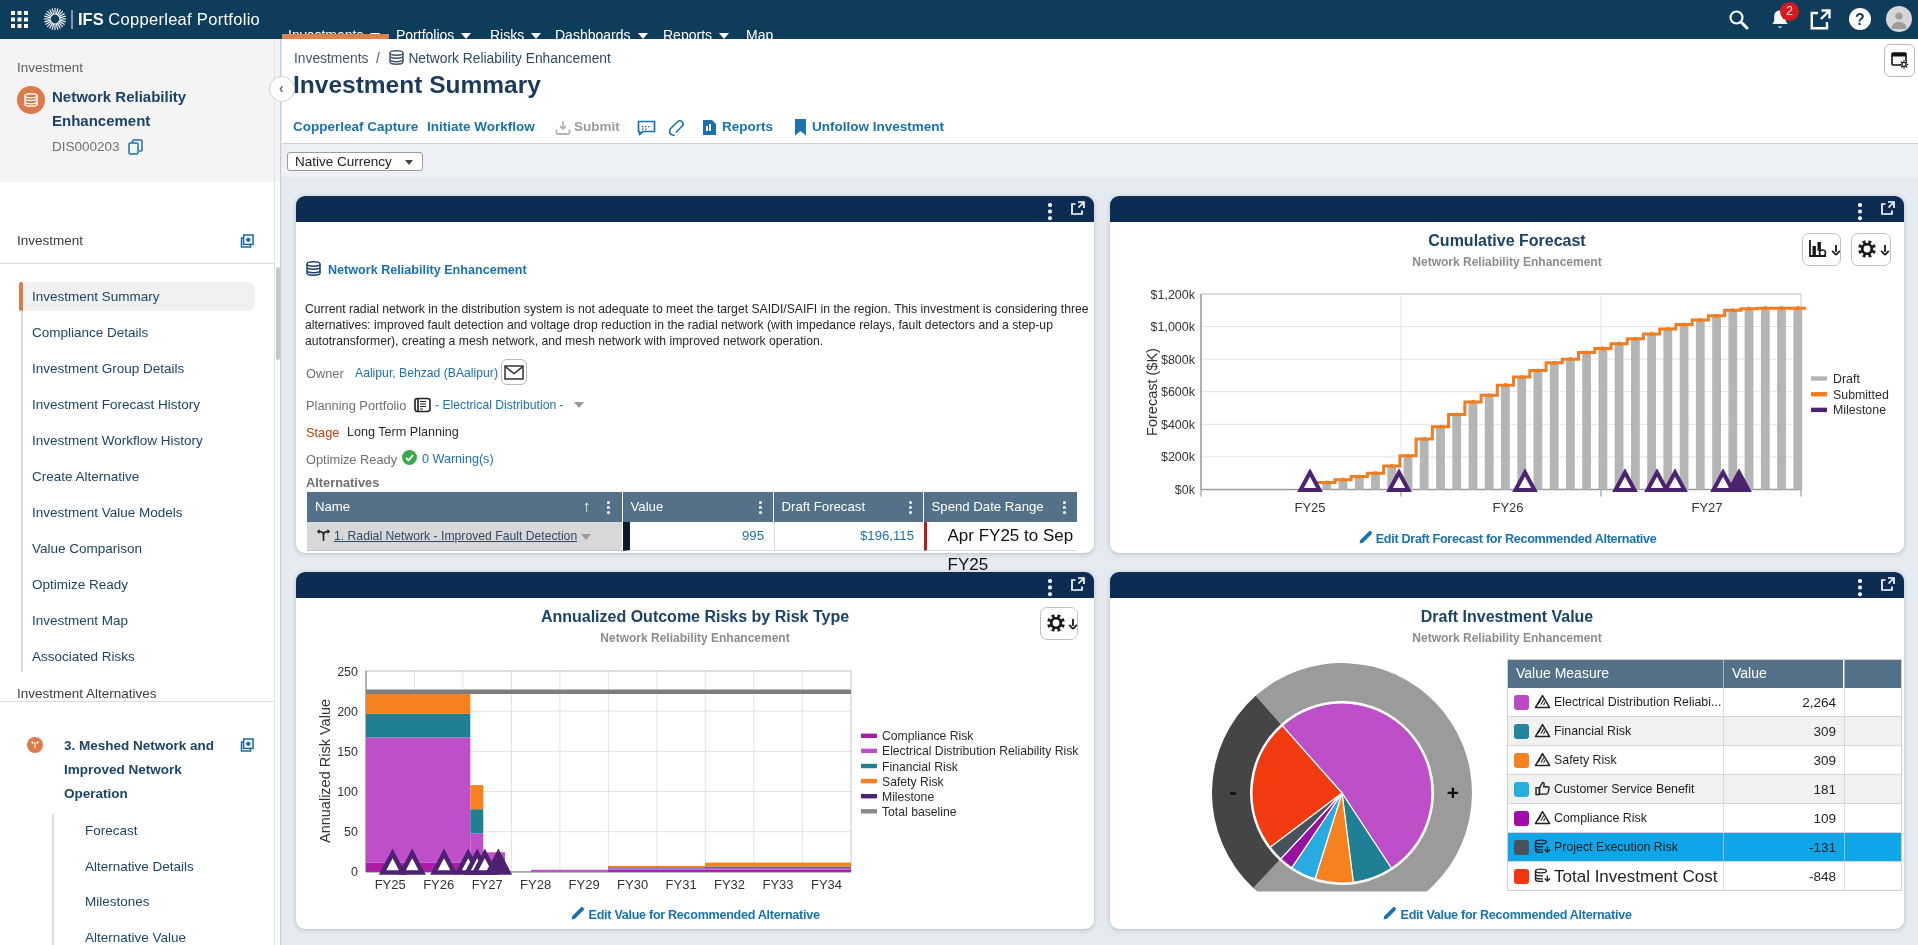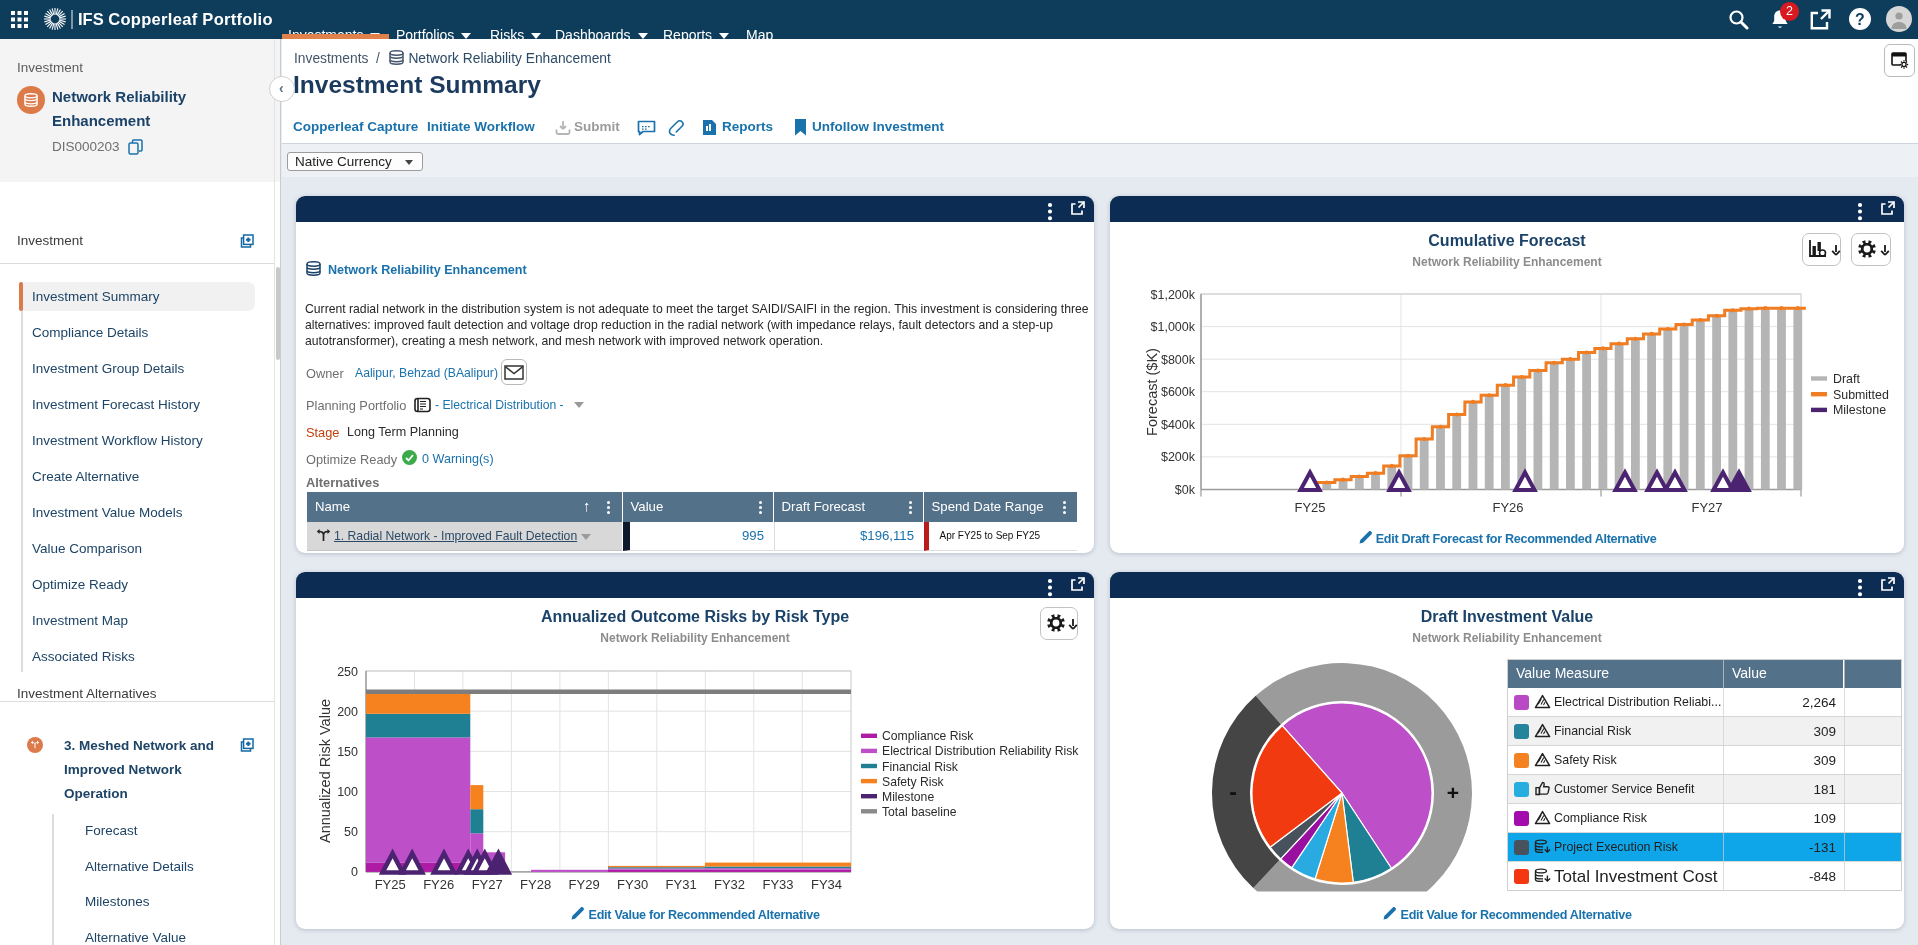--- a/index.html
+++ b/index.html
@@ -56,21 +56,21 @@
       <path d="M10.90 9.36 L7.50 3.47" stroke="#fff" stroke-width="1.1"></path>
       <path d="M11.91 8.94 L10.15 2.37" stroke="#fff" stroke-width="1.1"></path>
       <path d="M13.00 8.80 L13.00 2.00" stroke="#fff" stroke-width="1.1"></path>
       <path d="M14.09 8.94 L15.85 2.37" stroke="#fff" stroke-width="1.1"></path>
       <path d="M15.10 9.36 L18.50 3.47" stroke="#fff" stroke-width="1.1"></path>
       <path d="M15.97 10.03 L20.78 5.22" stroke="#fff" stroke-width="1.1"></path>
       <path d="M16.64 10.90 L22.53 7.50" stroke="#fff" stroke-width="1.1"></path>
       <path d="M17.06 11.91 L23.63 10.15" stroke="#fff" stroke-width="1.1"></path>
     </svg>
  <div class="abs" style="left:71px;top:10px;width:1.5px;height:19px;background:#7e97ab"></div>
- <div class="abs" style="left:78px;top:0;height:39px;line-height:38px;color:#fff;font-size:16.5px"><b>IFS</b>&nbsp;<span style="font-weight:bold;letter-spacing:.3px">Copperleaf Portfolio</span></div>
+ <div class="abs" style="left:78px;top:0;height:39px;line-height:38px;color:#fff;font-size:16.5px"><b>IFS</b>&nbsp;<span style="font-weight:normal;letter-spacing:.3px">Copperleaf Portfolio</span></div>
  <div class="nav" style="left:288px">Investments<span class="caret"></span></div>
  <div class="abs" style="left:282px;top:34px;width:107px;height:5px;background:#e0804a"></div>
  <div class="nav" style="left:396px">Portfolios<span class="caret"></span></div>
  <div class="nav" style="left:490px">Risks<span class="caret"></span></div>
  <div class="nav" style="left:555px">Dashboards<span class="caret"></span></div>
  <div class="nav" style="left:663px">Reports<span class="caret"></span></div>
  <div class="nav" style="left:746px">Map</div>
  <svg class="abs" style="left:1728px;top:9px" width="21" height="21" viewBox="0 0 21 21">
       <circle cx="8.5" cy="8.5" r="6" fill="none" stroke="#fff" stroke-width="2.2"></circle>
       <path d="M13 13 19 19" stroke="#fff" stroke-width="3" stroke-linecap="round"></path>
@@ -267,21 +267,21 @@
             <path d="M7.5 13V7M7.5 7C7.5 4 5.5 3.5 3 3.5M7.5 7c0-3 2-3.5 4.5-3.5"></path>
           </g>
           <path d="M3.6 1 .8 3.5l2.8 2.5zM11.4 1l2.8 2.5-2.8 2.5z" fill="#222"></path>
         </svg><a class="abs" style="left:27px;color:#2c4a66;text-decoration:underline;font-size:12.2px">1. Radial Network - Improved Fault Detection</a><span class="abs caretg" style="left:268px;top:12px"></span></div>
   <div class="abs" style="left:315.5px;top:30px;width:150.5px;height:28.5px;border-bottom:1px solid #dcdcdc;border-left:7px solid #0f172a;line-height:28.5px">
         <span class="abs blue" style="right:9px">995</span>
       </div>
   <div class="abs" style="left:466.5px;top:30px;width:149.5px;height:28.5px;border-bottom:1px solid #dcdcdc;border-left:1px solid #dcdcdc;line-height:28.5px">
         <span class="abs blue" style="right:9px">$196,115</span>
       </div>
-  <div class="abs" style="left:616.5px;top:30px;width:153.5px;height:28.5px;border-bottom:1px solid #dcdcdc;border-left:5px solid #b91c1c;line-height:28.5px;padding-left:11px;color:#111;font-size:10px">Apr FY25 to Sep FY25</div>
+  <div class="abs" style="left:616.5px;top:30px;width:153.5px;height:28.5px;border-bottom:1px solid #dcdcdc;border-left:3px solid #b91c1c;line-height:28.5px;padding-left:21px;color:#111;font-size:17px">Apr FY25 to Sep FY25</div>
  </div>
 </div>
 
 <div class="card" style="left:1110px;top:196px">
  <svg width="794" height="357" viewBox="0 0 794 357" style="position:absolute;left:0;top:0">
       <line x1="91.0" y1="98.0" x2="691.0" y2="98.0" stroke="#e3e3e3" stroke-width="1"></line>
       <line x1="91.0" y1="130.6" x2="691.0" y2="130.6" stroke="#e3e3e3" stroke-width="1"></line>
       <line x1="91.0" y1="163.2" x2="691.0" y2="163.2" stroke="#e3e3e3" stroke-width="1"></line>
       <line x1="91.0" y1="195.7" x2="691.0" y2="195.7" stroke="#e3e3e3" stroke-width="1"></line>
       <line x1="91.0" y1="228.3" x2="691.0" y2="228.3" stroke="#e3e3e3" stroke-width="1"></line>

